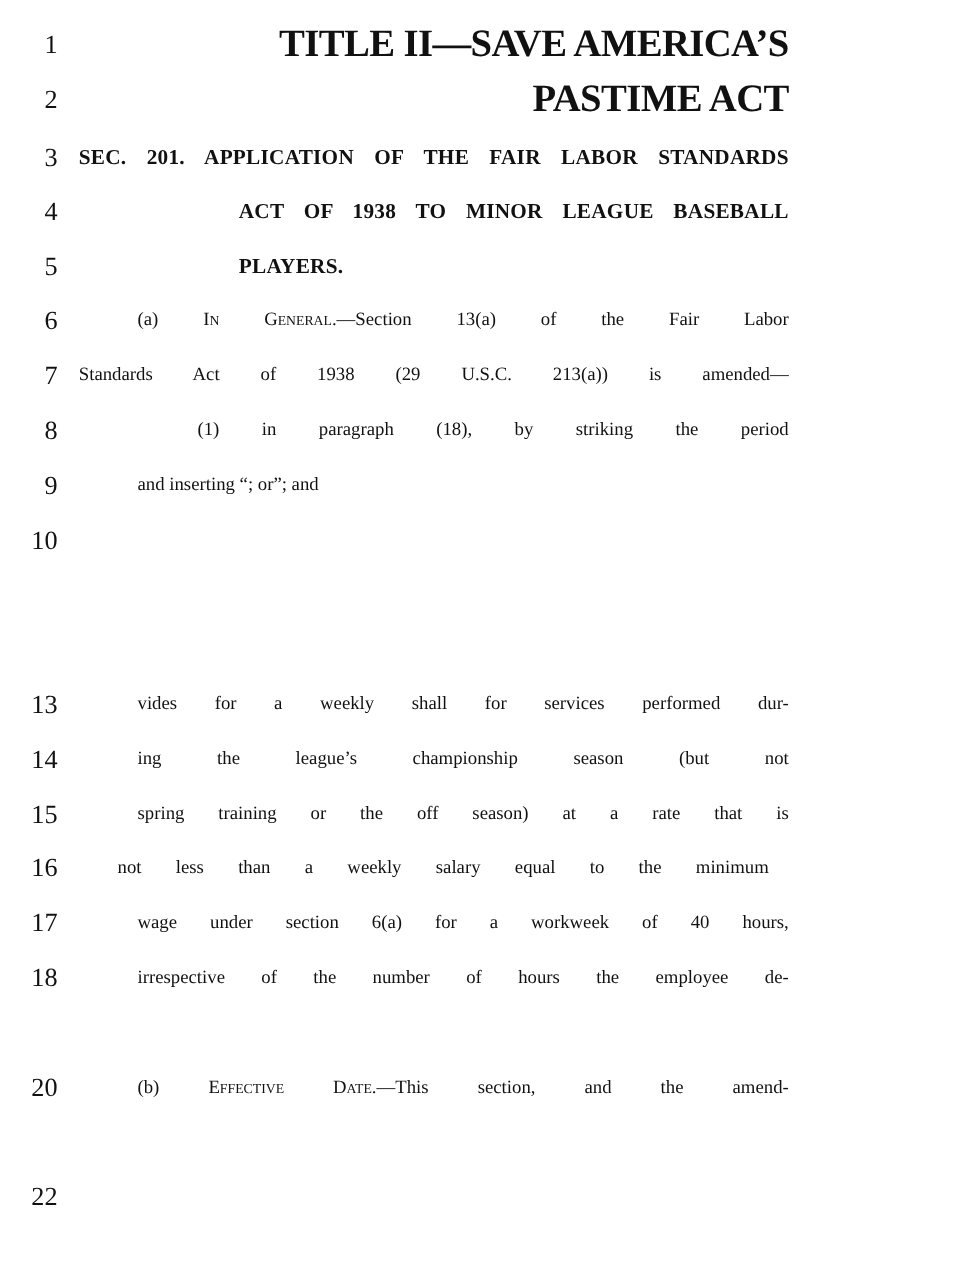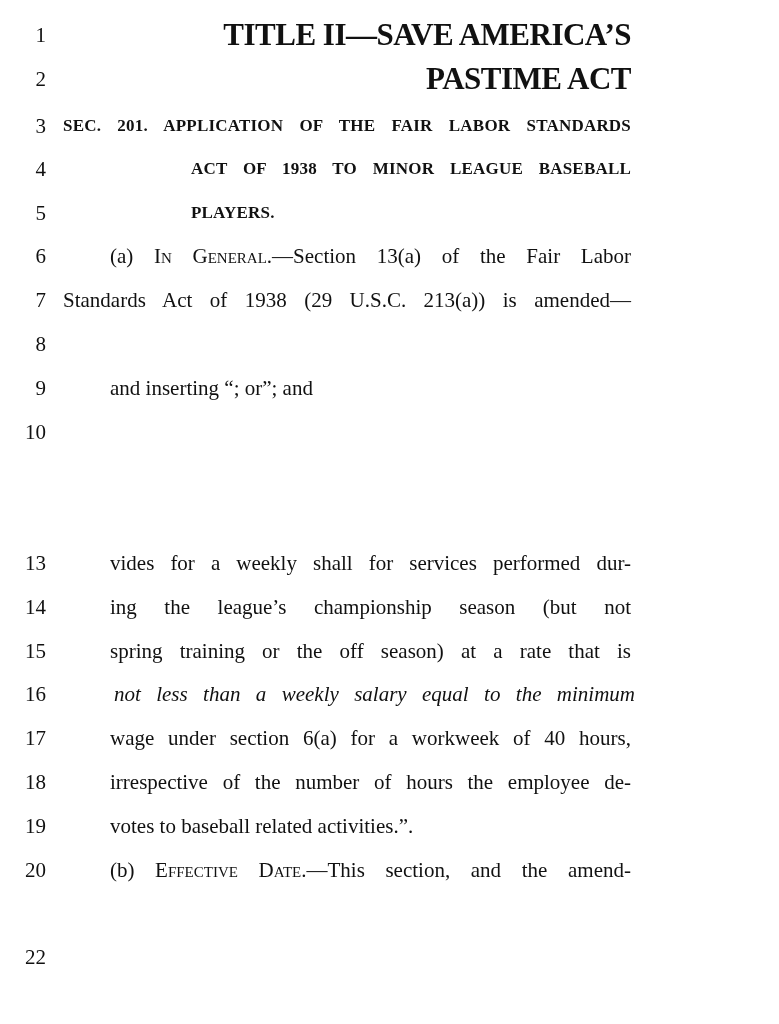--- a/index.html
+++ b/index.html
@@ -34,21 +34,21 @@
       width: 46px;
       text-align: right;
       font-size: 21px;
       line-height: 44px;
       top: 0;
     }
     .txt {
       position: absolute;
       top: 0;
       line-height: 44px;
-      font-size: 21px;
+      font-size: 15px;
       white-space: nowrap;
     }
     .justify {
       text-align: justify;
       text-align-last: justify;
       white-space: normal;
     }
     .title {
       font-weight: bold;
       font-size: 31px;
@@ -101,20 +101,21 @@
     <span class="txt justify" style="left:110px; width:521px;"><span>(a) </span><span class="sc">In General.</span><span>—Section 13(a) of the Fair Labor</span></span>
   </div>
 
   <div class="line" style="top:278px">
     <span class="num">7</span>
     <span class="txt justify" style="left:63px; width:568px;">Standards Act of 1938 (29 U.S.C. 213(a)) is amended—</span>
   </div>
 
   <div class="line" style="top:322px">
     <span class="num">8</span>
+    <span class="txt justify" style="left:158px; width:473px;">(1) in paragraph (18), by striking the period</span>
   </div>
 
   <div class="line" style="top:366px">
     <span class="num">9</span>
     <span class="txt" style="left:110px;">and inserting “; or”; and</span>
   </div>
 
   <div class="line" style="top:410px">
     <span class="num">10</span>
   </div>
@@ -131,37 +132,33 @@
     <span class="txt justify" style="left:110px; width:521px;">ing the league’s championship season (but not</span>
   </div>
 
   <div class="line" style="top:629px">
     <span class="num">15</span>
     <span class="txt justify" style="left:110px; width:521px;">spring training or the off season) at a rate that is</span>
   </div>
 
   <div class="line" style="top:672px">
     <span class="num">16</span>
-    <span class="txt justify" style="left:114px; width:521px;font-style:italic;">not less than a weekly salary equal to the minimum</span>
+    <span class="txt justify" style="left:94px; width:521px;">not less than a weekly salary equal to the minimum</span>
   </div>
 
   <div class="line" style="top:716px">
     <span class="num">17</span>
     <span class="txt justify" style="left:110px; width:521px;">wage under section 6(a) for a workweek of 40 hours,</span>
   </div>
 
   <div class="line" style="top:760px">
     <span class="num">18</span>
     <span class="txt justify" style="left:110px; width:521px;">irrespective of the number of hours the employee de-</span>
   </div>
 
-  <div class="line" style="top:804px">
-    <span class="num">19</span>
-    <span class="txt" style="left:110px;">votes to baseball related activities.”.</span>
-  </div>
 
   <div class="line" style="top:848px">
     <span class="num">20</span>
     <span class="txt justify" style="left:110px; width:521px;"><span>(b) </span><span class="sc">Effective Date.</span><span>—This section, and the amend-</span></span>
   </div>
 
 
   <div class="line" style="top:935px">
     <span class="num">22</span>
   </div>

